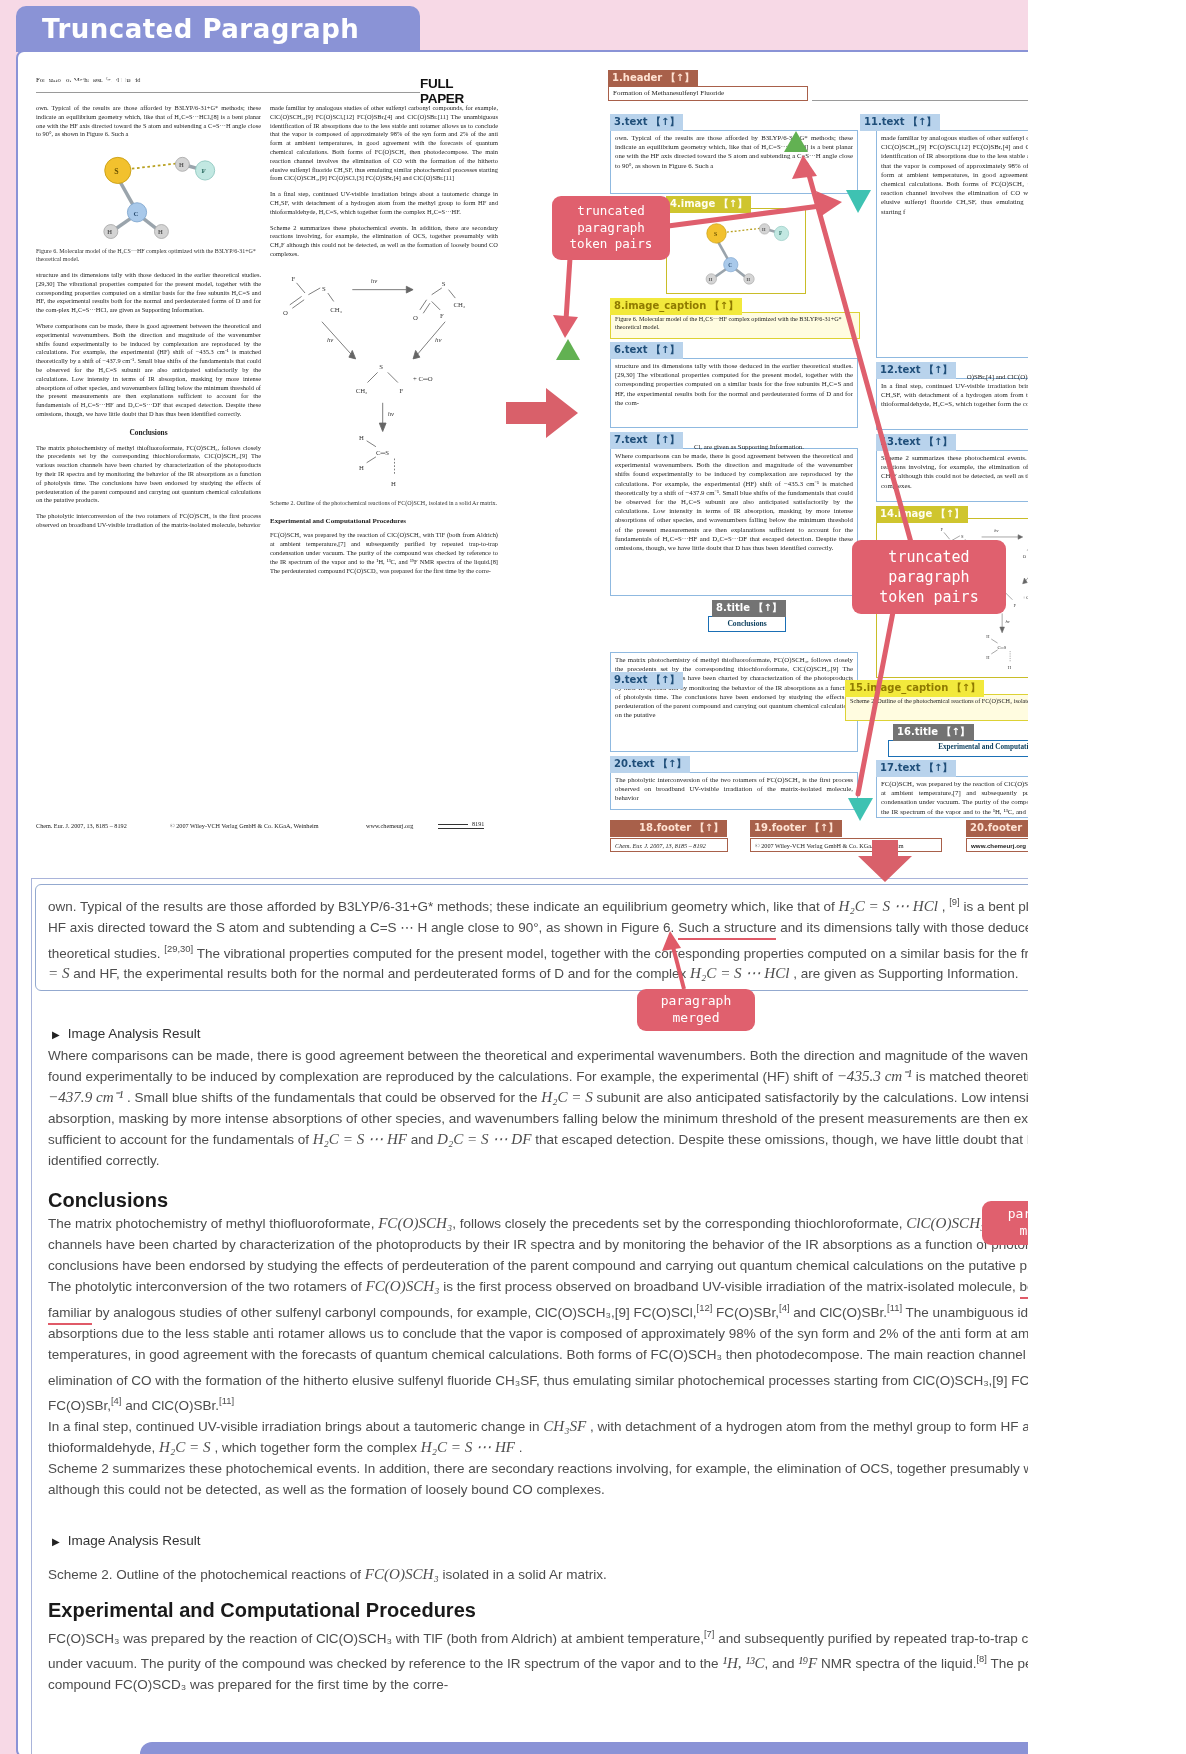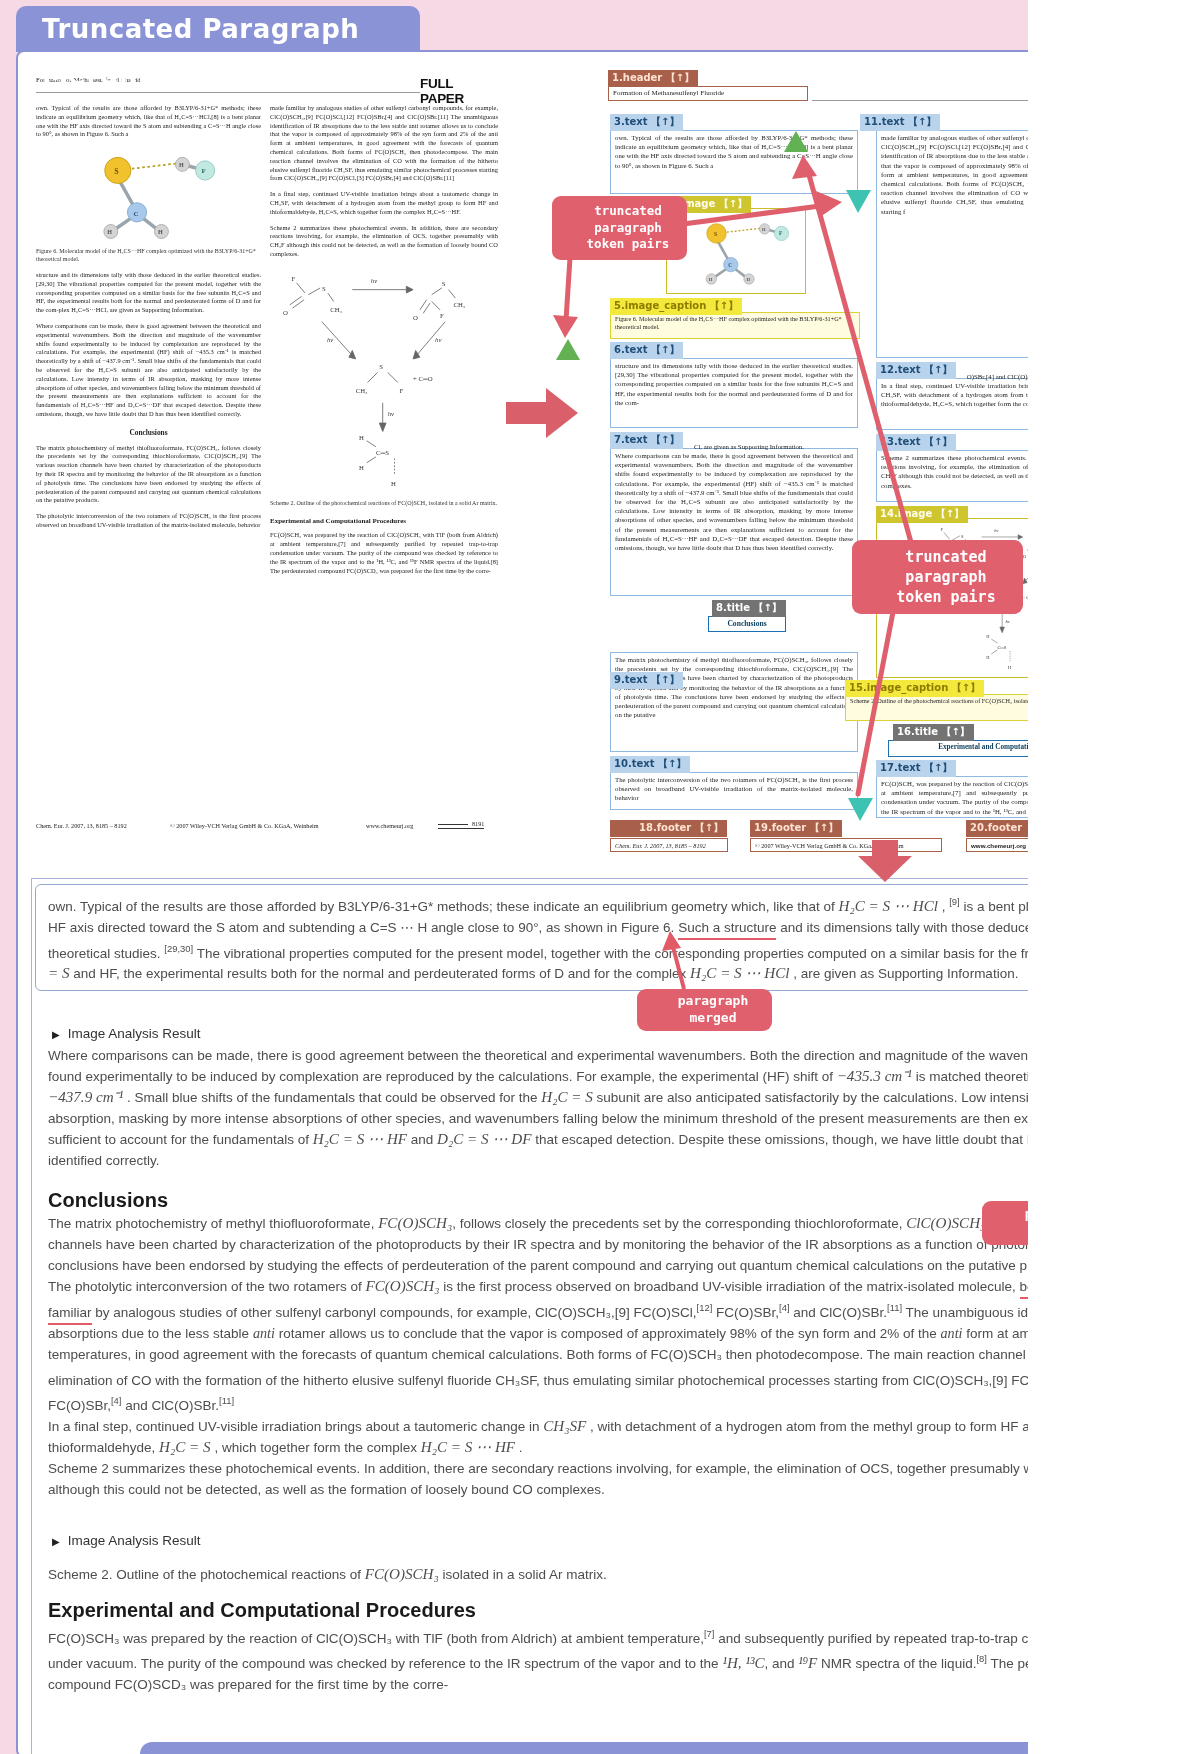--- a/index.html
+++ b/index.html
@@ -44,36 +44,36 @@
   .abox.cap{border:1px solid #ddd234;background:#fffce0;font-size:6.2px;line-height:8.4px;text-align:left;}
   .abox.hdr{border:1px solid #a8604a;font-size:7px;text-align:left;}
   .abox.ttl{border:1.5px solid #1a6fb5;font-weight:bold;text-align:center;color:#083c5c;}
   .abox.pg{border:1px solid #c84343;text-align:center;}
   .chiprow{position:absolute;z-index:4;white-space:nowrap;}
   .chiprow .chip{position:static;display:inline-block;margin-right:6px;}
   .chiprow .tail{font:6.8px/9.2px "Liberation Serif",serif;color:#1c1c1c;}
 
   
   .callout{position:absolute;background:#e0606e;color:#fff;border-radius:9px;z-index:7;
-        font-family:"DejaVu Sans Mono",monospace;font-weight:bold;text-align:center;
-        white-space:pre-line;display:flex;align-items:center;justify-content:center;padding-left:17px;}
+        font-family:"DejaVu Sans Mono",monospace;font-weight:normal;text-align:center;
+        white-space:pre-line;display:flex;align-items:center;justify-content:center;}
   svg.overlay{position:absolute;pointer-events:none;z-index:6;}
 
   
   #merged{position:absolute;left:31px;top:878px;width:1122px;height:876px;background:#fff;
         border:1px solid #a9b4da;border-bottom:none;box-sizing:border-box;z-index:2;
         color:#4d4d4d;font-size:13.5px;line-height:21px;}
   #merged .mp{margin:0 16px;}
   .p1box{margin:5px 3px 0 3px;padding:6px 12px;border:1px solid #93a9cf;border-radius:6px;}
   .mh2{font-size:20px;font-weight:bold;color:#1a1a1a;margin:16px 16px 0 16px;line-height:26px;}
   .mtoggle{margin:32px 16px 0 20px;color:#333;}
   .mtoggle::before{content:"▶";font-size:10px;margin-right:8px;color:#222;}
   .mcap{margin:14px 16px 0 16px;}
   .seg-m{font-family:"Liberation Serif",serif;font-style:italic;font-size:1.12em;}
-  .seg-em{font-family:"Liberation Serif",serif;font-style:italic;font-size:1.05em;margin-top:32px;}
+  .seg-em{font-family:"Liberation Serif",serif;font-size:1.05em;margin-top:32px;}
   .seg-u{border-bottom:2.5px solid #e05a68;padding-bottom:3px;}
   #merged sup{font-size:.7em;}
   .mt10{margin-top:10px;} .mt16{margin-top:16px;} .mt30{margin-top:30px;}
   .mt12{margin-top:12px;}
 
   #nextbar{position:absolute;left:140px;top:1742px;width:906px;height:14px;background:#8a93d6;
         border-radius:12px 12px 0 0;z-index:8;}
 
   svg text{font-family:"Liberation Serif",serif;}
 </style>
@@ -212,39 +212,39 @@
         <circle cx="170" cy="28" r="11" fill="#c2e8e2" stroke="#8fc7bf"></circle>
         <text x="66" y="32" font-size="9" font-weight="bold" fill="#6b5200">S</text>
         <text x="88" y="80" font-size="8" font-weight="bold" fill="#2c4f73">C</text>
         <text x="58" y="101" font-size="7" font-weight="bold" fill="#555">H</text>
         <text x="116" y="101" font-size="7" font-weight="bold" fill="#555">H</text>
         <text x="140" y="24" font-size="7" font-weight="bold" fill="#555">H</text>
         <text x="166" y="31" font-size="8" font-weight="bold" fill="#2b6b60">F</text>
       </svg>
     </div>
 
-    <span class="chip cap" style="left:610px;top:298px;">5.image_caption 【↑】</span>
+    <span class="chip cap" style="left:610px;top:298px;">8.image_caption 【↑】</span>
     <div class="abox cap" style="left:610px;top:312px;width:250px;height:27px;">Figure 6. Molecular model of the H₂CS···HF complex optimized with the B3LYP/6-31+G* theoretical model.</div>
 
     <span class="chip t" style="left:610px;top:342px;">6.text 【↑】</span>
     <div class="abox t" style="left:610px;top:358px;width:248px;height:70px;">structure and its dimensions tally with those deduced in the earlier theoretical studies.[29,30] The vibrational properties computed for the present model, together with the corresponding properties computed on a similar basis for the free subunits H₂C=S and HF, the experimental results both for the normal and perdeuterated forms of D and for the com-</div>
 
     <div class="chiprow" style="left:610px;top:432px;width:248px;">
       <span class="chip t">7.text 【↑】</span>
       <span class="tail">Cl, are given as Supporting Information.</span>
     </div>
     <div class="abox t" style="left:610px;top:448px;width:248px;height:148px;">Where comparisons can be made, there is good agreement between the theoretical and experimental wavenumbers. Both the direction and magnitude of the wavenumber shifts found experimentally to be induced by complexation are reproduced by the calculations. For example, the experimental (HF) shift of −435.3 cm⁻¹ is matched theoretically by a shift of −437.9 cm⁻¹. Small blue shifts of the fundamentals that could be observed for the H₂C=S subunit are also anticipated satisfactorily by the calculations. Low intensity in terms of IR absorption, masking by more intense absorptions of other species, and wavenumbers falling below the minimum threshold of the present measurements are then explanations sufficient to account for the fundamentals of H₂C=S···HF and D₂C=S···DF that escaped detection. Despite these omissions, though, we have little doubt that D has thus been identified correctly.</div>
 
     <span class="chip ttl" style="left:712px;top:600px;">8.title 【↑】</span>
     <div class="abox ttl" style="left:708px;top:616px;width:78px;height:16px;font-size:7.6px;">Conclusions</div>
 
     <span class="chip t" style="left:610px;top:672px;">9.text 【↑】</span>
     <div class="abox t" style="left:610px;top:652px;width:248px;height:100px;">The matrix photochemistry of methyl thiofluoroformate, FC(O)SCH₃, follows closely the precedents set by the corresponding thiochloroformate, ClC(O)SCH₃.[9] The various reaction channels have been charted by characterization of the photoproducts by their IR spectra and by monitoring the behavior of the IR absorptions as a function of photolysis time. The conclusions have been endorsed by studying the effects of perdeuteration of the parent compound and carrying out quantum chemical calculations on the putative</div>
 
-    <span class="chip t" style="left:610px;top:756px;">10.text 【↑】</span>
+    <span class="chip t" style="left:610px;top:756px;">20.text 【↑】</span>
     <div class="abox t" style="left:610px;top:772px;width:248px;height:38px;">The photolytic interconversion of the two rotamers of FC(O)SCH₃ is the first process observed on broadband UV-visible irradiation of the matrix-isolated molecule, behavior</div>
 
     <span class="chip t" style="left:860px;top:114px;">11.text 【↑】</span>
     <div class="abox t" style="left:876px;top:130px;width:250px;height:228px;">made familiar by analogous studies of other sulfenyl carbonyl compounds, for example, ClC(O)SCH₃,[9] FC(O)SCl,[12] FC(O)SBr,[4] and ClC(O)SBr.[11] The unambiguous identification of IR absorptions due to the less stable anti rotamer allows us to conclude that the vapor is composed of approximately 98% of the syn form and 2% of the anti form at ambient temperatures, in good agreement with the forecasts of quantum chemical calculations. Both forms of FC(O)SCH₃ then photodecompose. The main reaction channel involves the elimination of CO with the formation of the hitherto elusive sulfenyl fluoride CH₃SF, thus emulating similar photochemical processes starting f</div>
 
     <div class="chiprow" style="left:876px;top:362px;width:250px;">
       <span class="chip t">12.text 【↑】</span>
       <span class="tail">O)SBr,[4] and ClC(O)SBr.[11]</span>
     </div>
     <div class="abox t" style="left:876px;top:378px;width:250px;height:52px;">In a final step, continued UV-visible irradiation brings about a tautomeric change in CH₃SF, with detachment of a hydrogen atom from the methyl group to form HF and thioformaldehyde, H₂C=S, which together form the complex</div>

